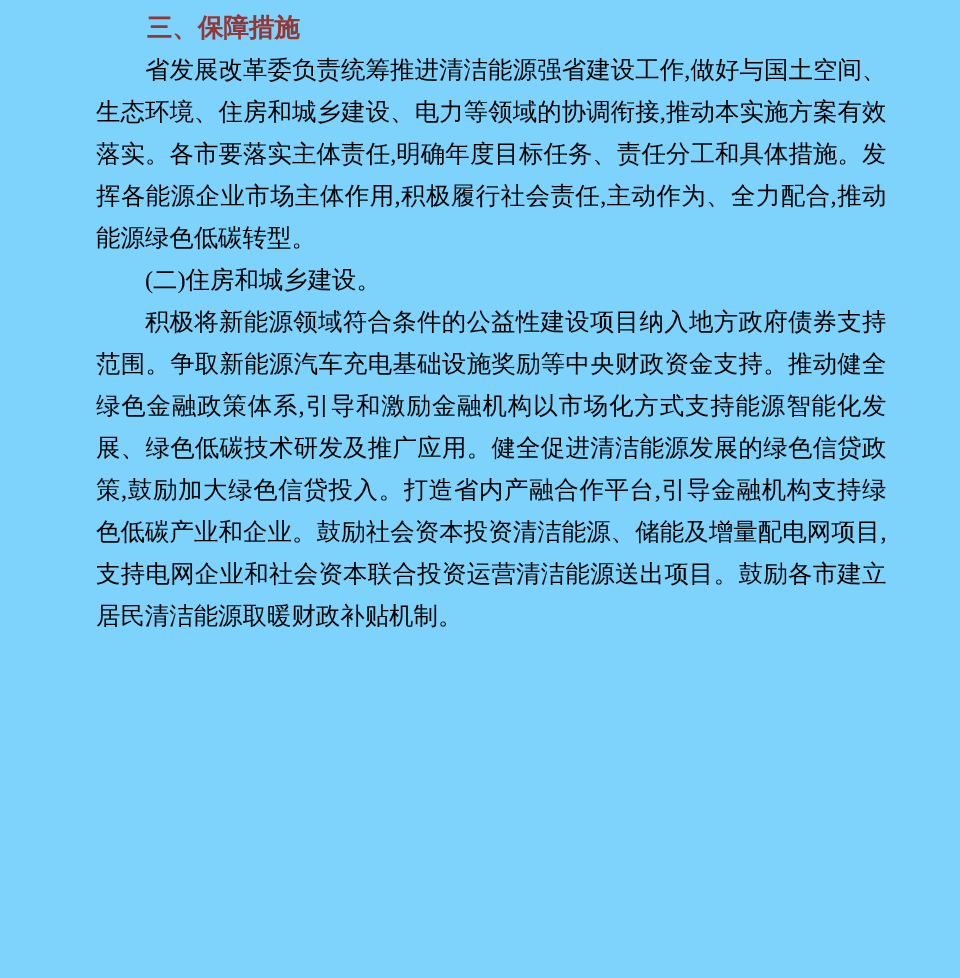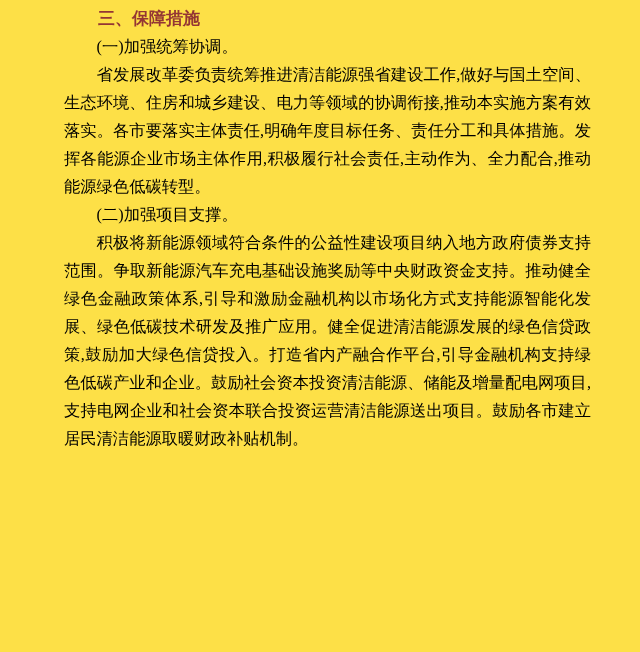--- a/index.html
+++ b/index.html
@@ -11,21 +11,21 @@
     width: 640px;
     height: 652px;
     overflow: hidden;
     font-family: "Liberation Serif", "DejaVu Serif", serif;
   }
   .page {
     box-sizing: border-box;
     width: 640px;
     height: 652px;
     padding: 5px 49px 0 64px;
-    background: #fde047;
+    background: #7dd3fc;
   }
   .heading {
     margin: 0;
     font-size: 17px;
     line-height: 28px;
     font-weight: bold;
     text-indent: 2em;
     color: #943634; 
     text-align: justify;
   }
@@ -39,22 +39,21 @@
     text-justify: inter-character;
     word-break: break-all;
   }
 </style>
 </head>
 <body>
 
 <div class="page">
   <h2 class="heading" style="color: rgb(148, 54, 52);">三、保障措施</h2>
 
-  <p class="para">(一)加强统筹协调。</p>
 
   <p class="para">省发展改革委负责统筹推进清洁能源强省建设工作,做好与国土空间、生态环境、住房和城乡建设、电力等领域的协调衔接,推动本实施方案有效落实。各市要落实主体责任,明确年度目标任务、责任分工和具体措施。发挥各能源企业市场主体作用,积极履行社会责任,主动作为、全力配合,推动能源绿色低碳转型。</p>
 
-  <p class="para">(二)加强项目支撑。</p>
+  <p class="para">(二)住房和城乡建设。</p>
 
 
 
   <p class="para">积极将新能源领域符合条件的公益性建设项目纳入地方政府债券支持范围。争取新能源汽车充电基础设施奖励等中央财政资金支持。推动健全绿色金融政策体系,引导和激励金融机构以市场化方式支持能源智能化发展、绿色低碳技术研发及推广应用。健全促进清洁能源发展的绿色信贷政策,鼓励加大绿色信贷投入。打造省内产融合作平台,引导金融机构支持绿色低碳产业和企业。鼓励社会资本投资清洁能源、储能及增量配电网项目,支持电网企业和社会资本联合投资运营清洁能源送出项目。鼓励各市建立居民清洁能源取暖财政补贴机制。</p>
 </div>
 
 </body></html>

